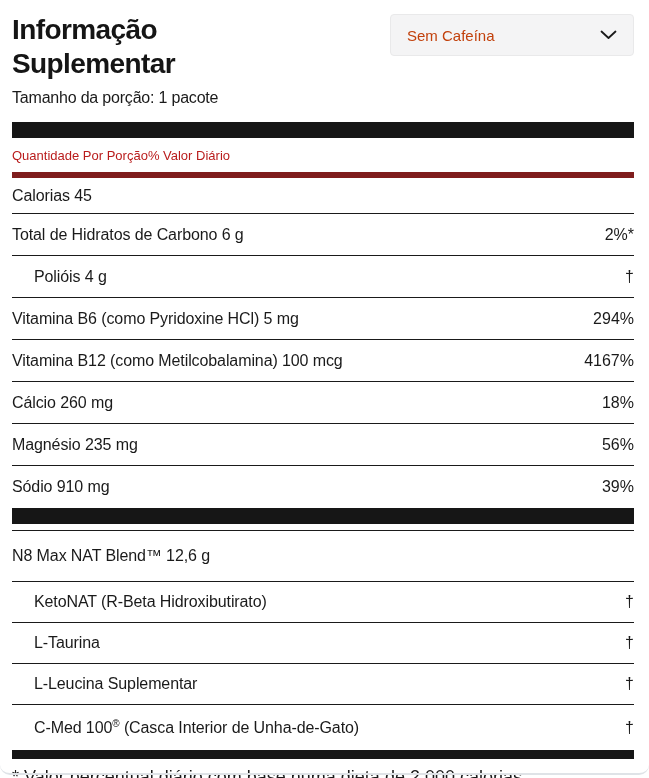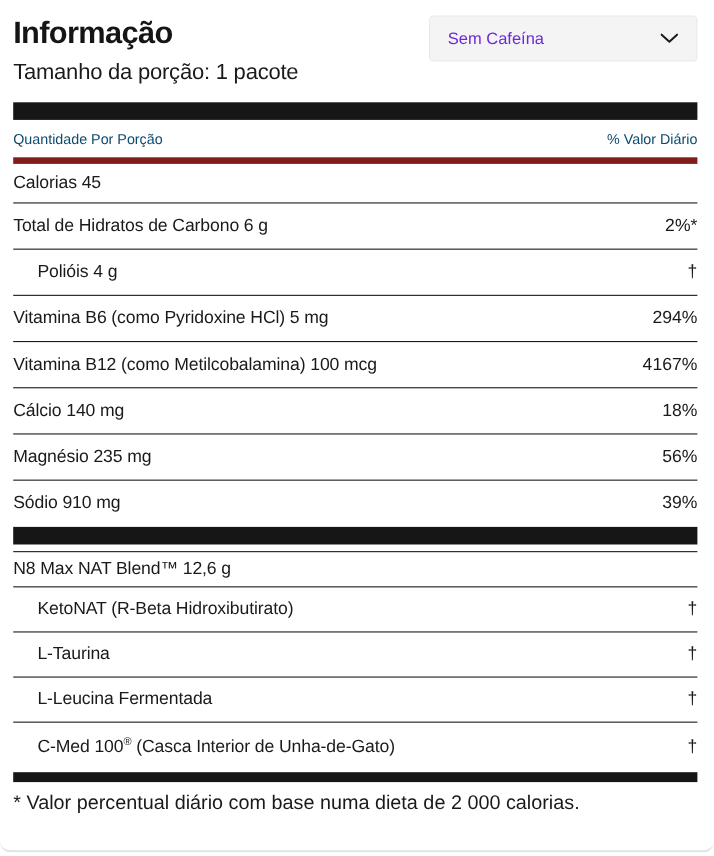--- a/index.html
+++ b/index.html
@@ -29,68 +29,68 @@
   }
   .title {
     font-size: 28px;
     font-weight: 700;
     letter-spacing: -0.6px;
     line-height: 34px;
     color: #151515;
   }
   .subtitle {
     margin-top: 8px;
-    font-size: 20px;
+    font-size: 16px;
     letter-spacing: -0.2px;
     color: #1a1a1a;
   }
   .dropdown {
     width: 244px;
     height: 42px;
     margin-top: 1px;
     background: #f4f4f5;
     border: 1px solid #e9e9ea;
     border-radius: 4px;
     display: flex;
     align-items: center;
     justify-content: space-between;
     padding: 0 16px;
     font-family: inherit;
     font-size: 15px;
-    color: #6d28d9;
+    color: #c2410c;
     cursor: pointer;
   }
   .dropdown svg { display: block; }
   
   .bar { background: #161616; }
   .bar-top { height: 16px; margin-top: 15px; }
   .bar-mid { height: 16px; }
   .bar-btm { height: 9px; }
   .table-header {
     height: 34px;
     display: flex;
     align-items: center;
-    justify-content: space-between;
+    justify-content: flex-start;
     font-size: 13px;
-    color: #0c4a6e;
+    color: #b91c1c;
   }
   .row {
     height: 42px;
     display: flex;
     align-items: center;
     justify-content: space-between;
     border-bottom: 1px solid #1a1a1a;
     font-size: 16px;
   }
   .rows .row:first-child { border-top: 1px solid #1a1a1a; }
   .rows-main .row:first-child { border-top: 6px solid #7f1d1d; }
   .rows-main .row:last-child { border-bottom: none; gap: 24px; }
   .rows-blend { margin-top: 6px; }
   .rows-blend .row { height: 41px; }
-  .rows-blend .row:first-child { border-top: 1px solid #1a1a1a; height: 33px; }
+  .rows-blend .row:first-child { border-top: 1px solid #1a1a1a; height: 52px; }
   .rows-blend .row:last-child { border-bottom: none; height: 45px; }
   .row .lbl { letter-spacing: -0.1px; }
   .row.indent .lbl { padding-left: 22px; }
   .row .val { text-align: right; white-space: nowrap; }
   .sup-mark { font-size: 10px; vertical-align: super; line-height: 0; }
   
   .footnote {
     padding-top: 8px;
     font-size: 18px;
     color: #1a1a1a;
@@ -111,20 +111,21 @@
 </head>
 <body>
 
 <div class="panel">
   <div class="content">
 
     <div class="header">
       <div class="titles">
         <div class="title">
           <div>Informação</div>
+          <div>Suplementar</div>
         </div>
         <div class="subtitle">Tamanho da porção: 1 pacote</div>
       </div>
       <button class="dropdown">
         <span>Sem Cafeína</span>
         <svg width="17" height="10" viewBox="0 0 17 10">
           <polyline points="1.5,1.5 8.5,8 15.5,1.5" fill="none" stroke="#1a1a1a" stroke-width="1.8" stroke-linecap="round" stroke-linejoin="round"></polyline>
         </svg>
       </button>
     </div>
@@ -151,21 +152,21 @@
       </div>
       <div class="row">
         <span class="lbl">Vitamina B6 (como Pyridoxine HCl) 5 mg</span>
         <span class="val">294%</span>
       </div>
       <div class="row">
         <span class="lbl">Vitamina B12 (como Metilcobalamina) 100 mcg</span>
         <span class="val">4167%</span>
       </div>
       <div class="row">
-        <span class="lbl">Cálcio 140 mg</span>
+        <span class="lbl">Cálcio 260 mg</span>
         <span class="val">18%</span>
       </div>
       <div class="row">
         <span class="lbl">Magnésio 235 mg</span>
         <span class="val">56%</span>
       </div>
       <div class="row">
         <span class="lbl">Sódio 910 mg</span>
         <span class="val">39%</span>
       </div>
@@ -180,21 +181,21 @@
       </div>
       <div class="row indent">
         <span class="lbl">KetoNAT (R-Beta Hidroxibutirato)</span>
         <span class="val">†</span>
       </div>
       <div class="row indent">
         <span class="lbl">L-Taurina</span>
         <span class="val">†</span>
       </div>
       <div class="row indent">
-        <span class="lbl">L-Leucina Fermentada</span>
+        <span class="lbl">L-Leucina Suplementar</span>
         <span class="val">†</span>
       </div>
       <div class="row indent">
         <span class="lbl"><span>C-Med 100</span><span class="sup-mark">®</span><span> (Casca Interior de Unha-de-Gato)</span></span>
         <span class="val">†</span>
       </div>
     </div>
 
     <div class="bar bar-btm"></div>
 

